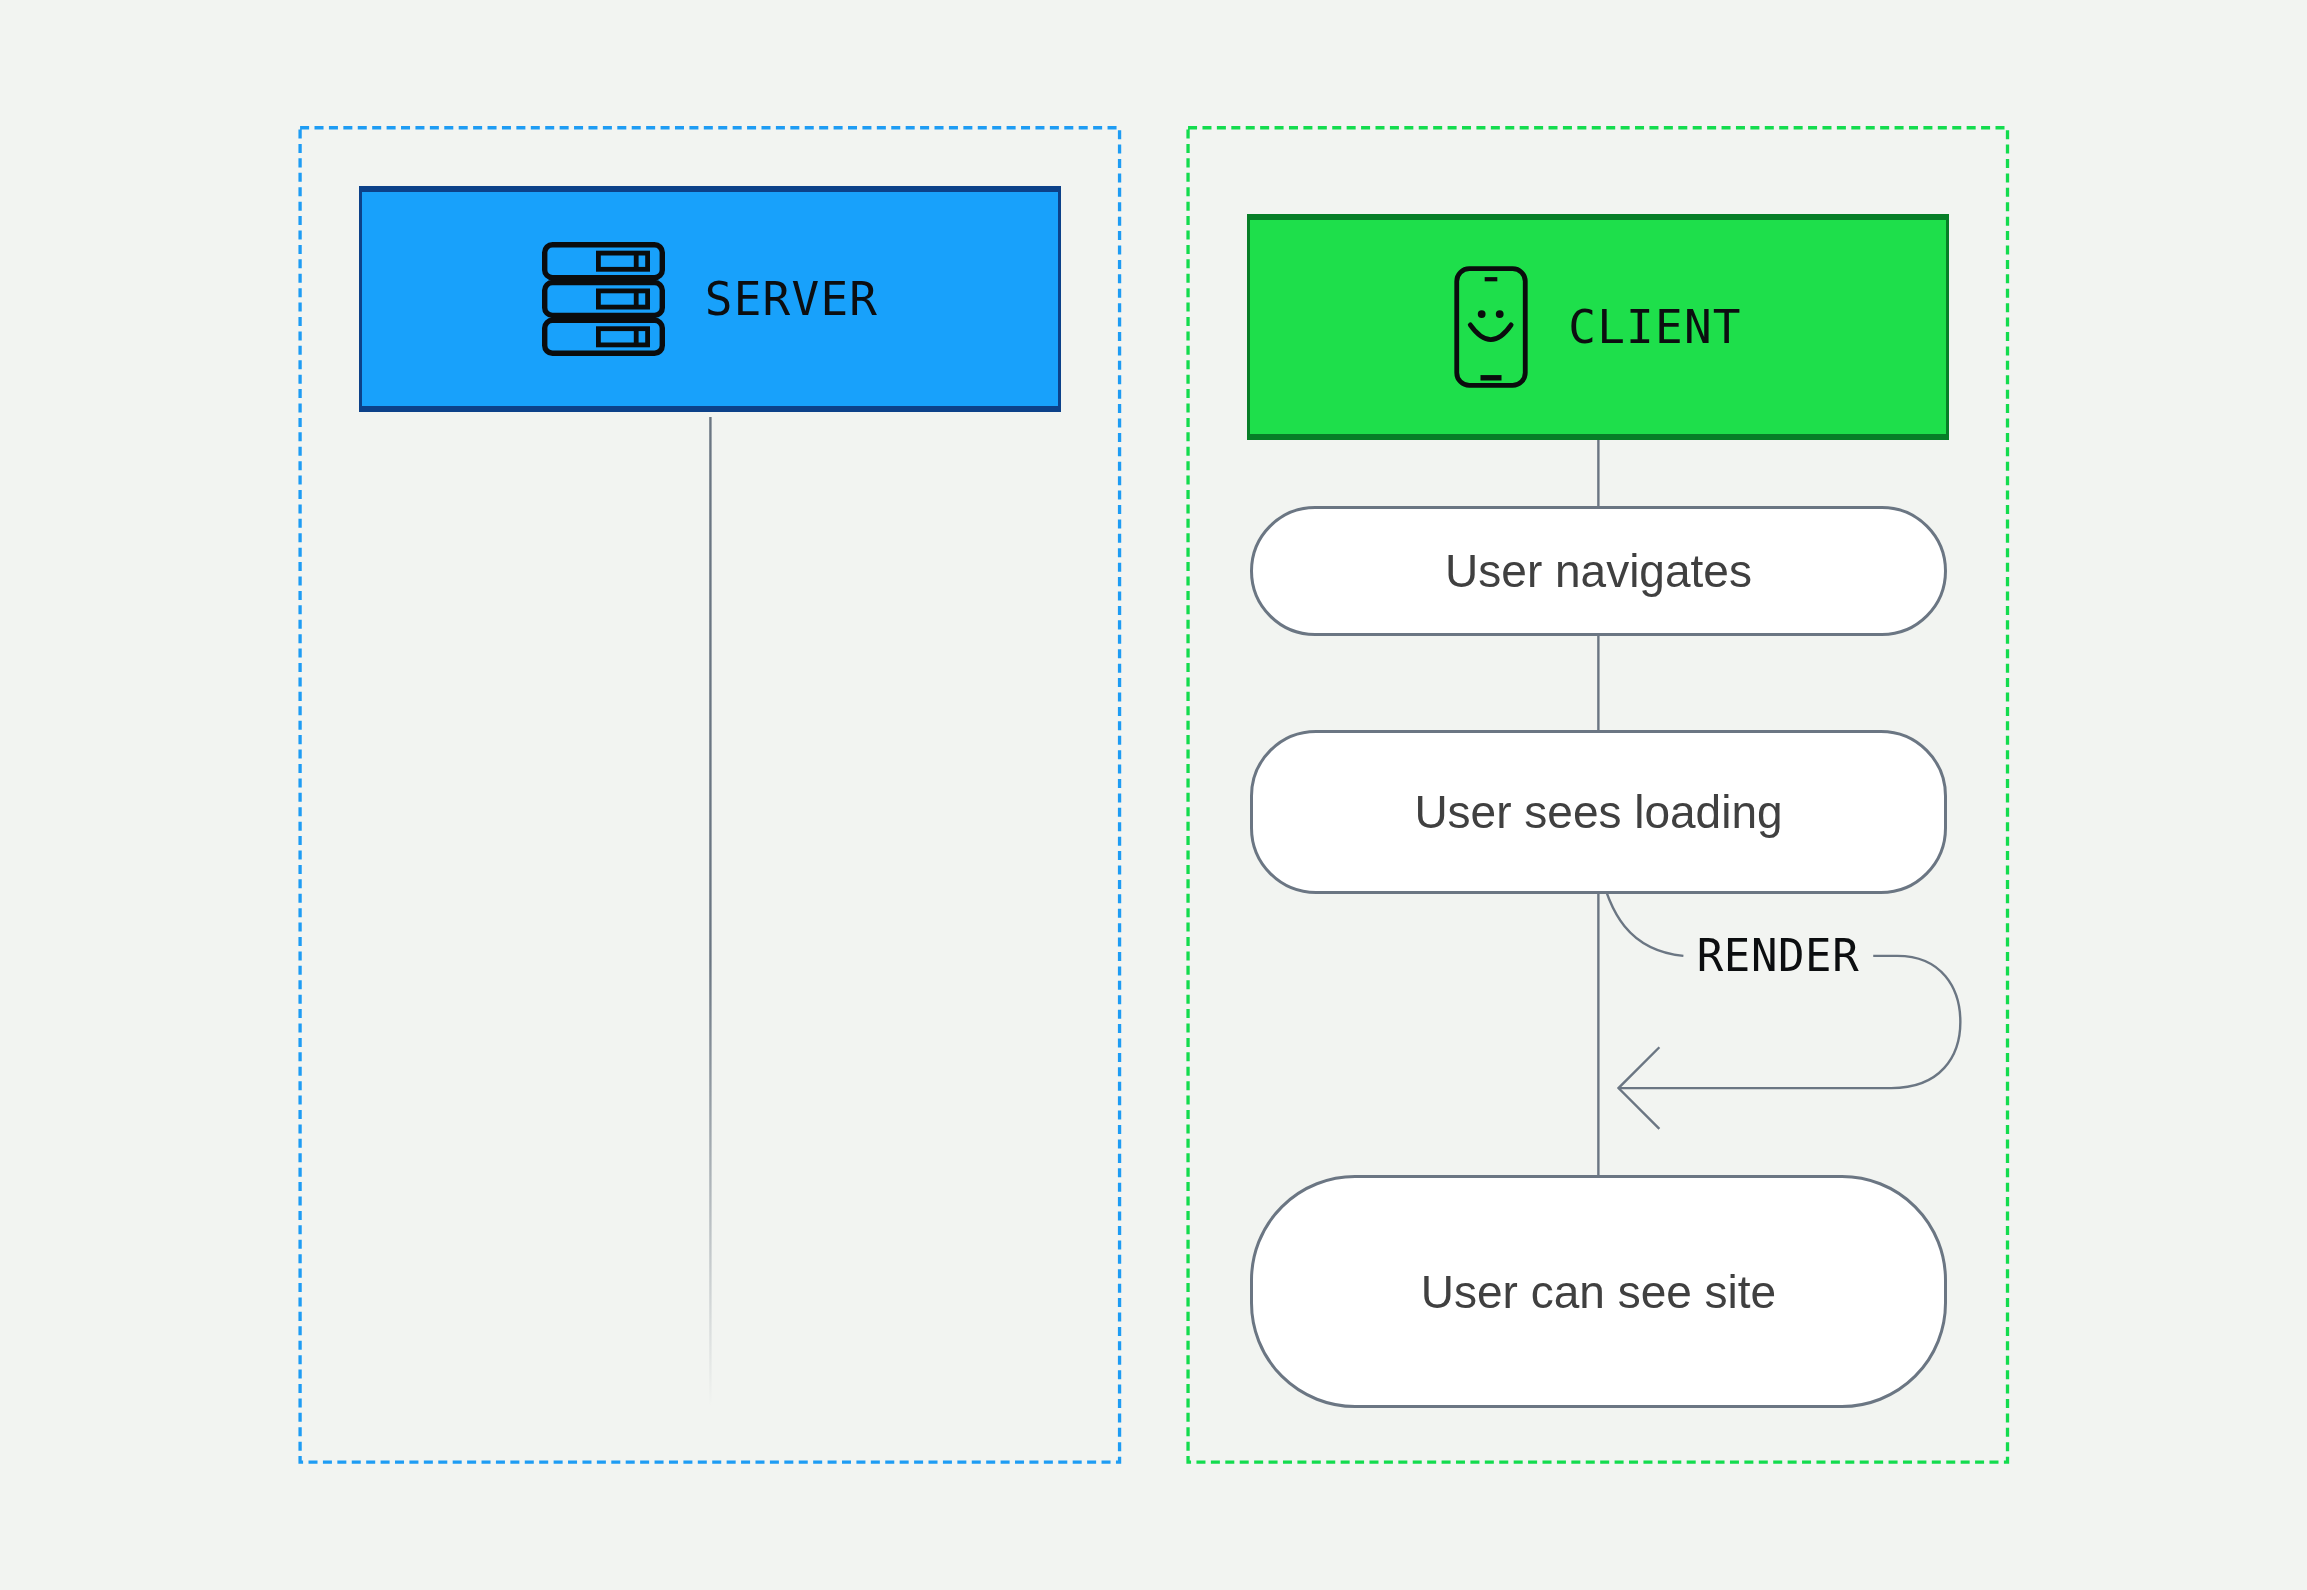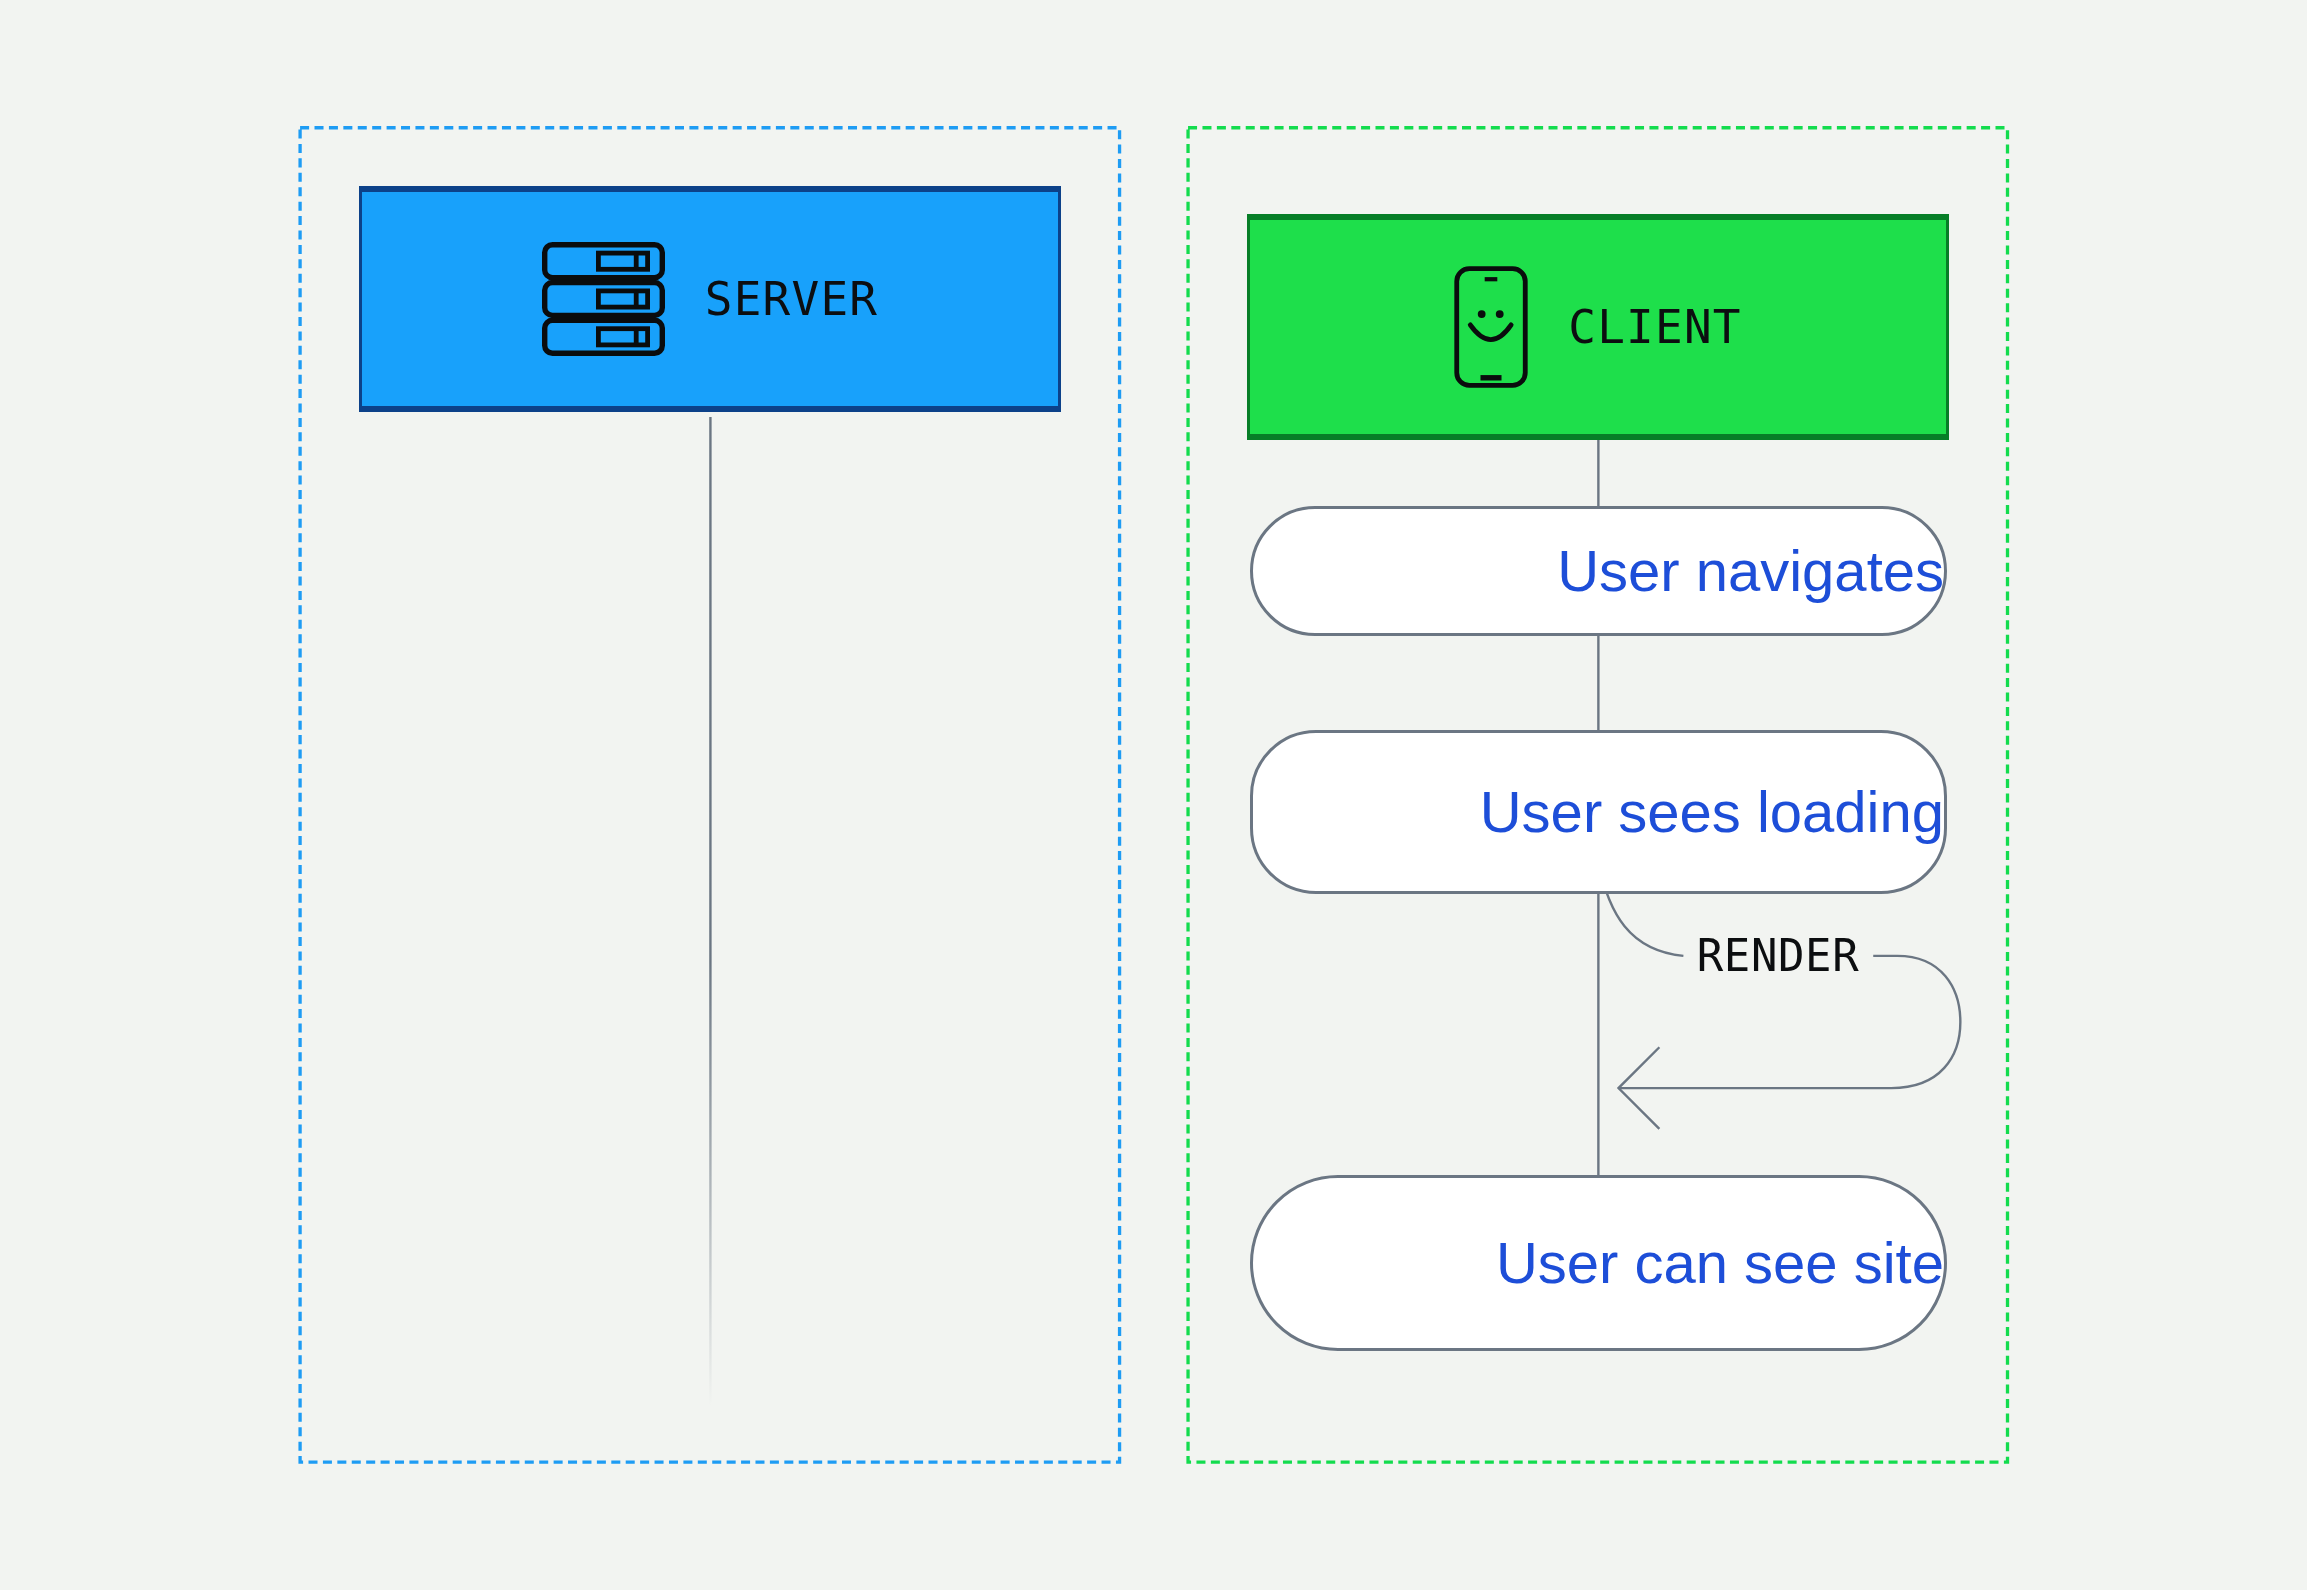--- a/index.html
+++ b/index.html
@@ -23,26 +23,26 @@
   .node--server{left:359px;background:var(--blue-fill);border-color:var(--blue-border);}
   .node--client{left:1247px;background:var(--green-fill);border-color:var(--green-border);margin-top:28px;}
   .node__label{
     font-family:"DejaVu Sans Mono","Liberation Mono",monospace;
     font-size:46px;font-weight:500;letter-spacing:1.2px;color:var(--text);
   }
 
   .pill{
     position:absolute;left:1250px;width:697px;z-index:2;
     background:var(--pill-fill);border:3px solid var(--pill-border);
-    display:flex;flex-direction:column;align-items:flex-end;justify-content:center;
-    font-size:58px;line-height:64px;color:#1d4ed8;text-align:center;
+    display:flex;flex-direction:column;align-items:center;justify-content:center;
+    font-size:46px;line-height:64px;color:#404040;text-align:center;
   }
   .pill--1{top:506px;height:130px;border-radius:66px;}
   .pill--2{top:730px;height:164px;border-radius:66px;}
-  .pill--3{top:1175px;height:176px;border-radius:105px;}
+  .pill--3{top:1175px;height:233px;border-radius:105px;}
 
   .render-label{
     position:absolute;left:1682px;top:928px;width:192px;height:55px;z-index:2;
     display:flex;align-items:center;justify-content:center;
     font-family:"DejaVu Sans Mono","Liberation Mono",monospace;
     font-size:44px;font-weight:500;letter-spacing:0.6px;color:var(--text);
   }
   .icon{flex:0 0 auto;display:block;}
 </style>
 </head>

